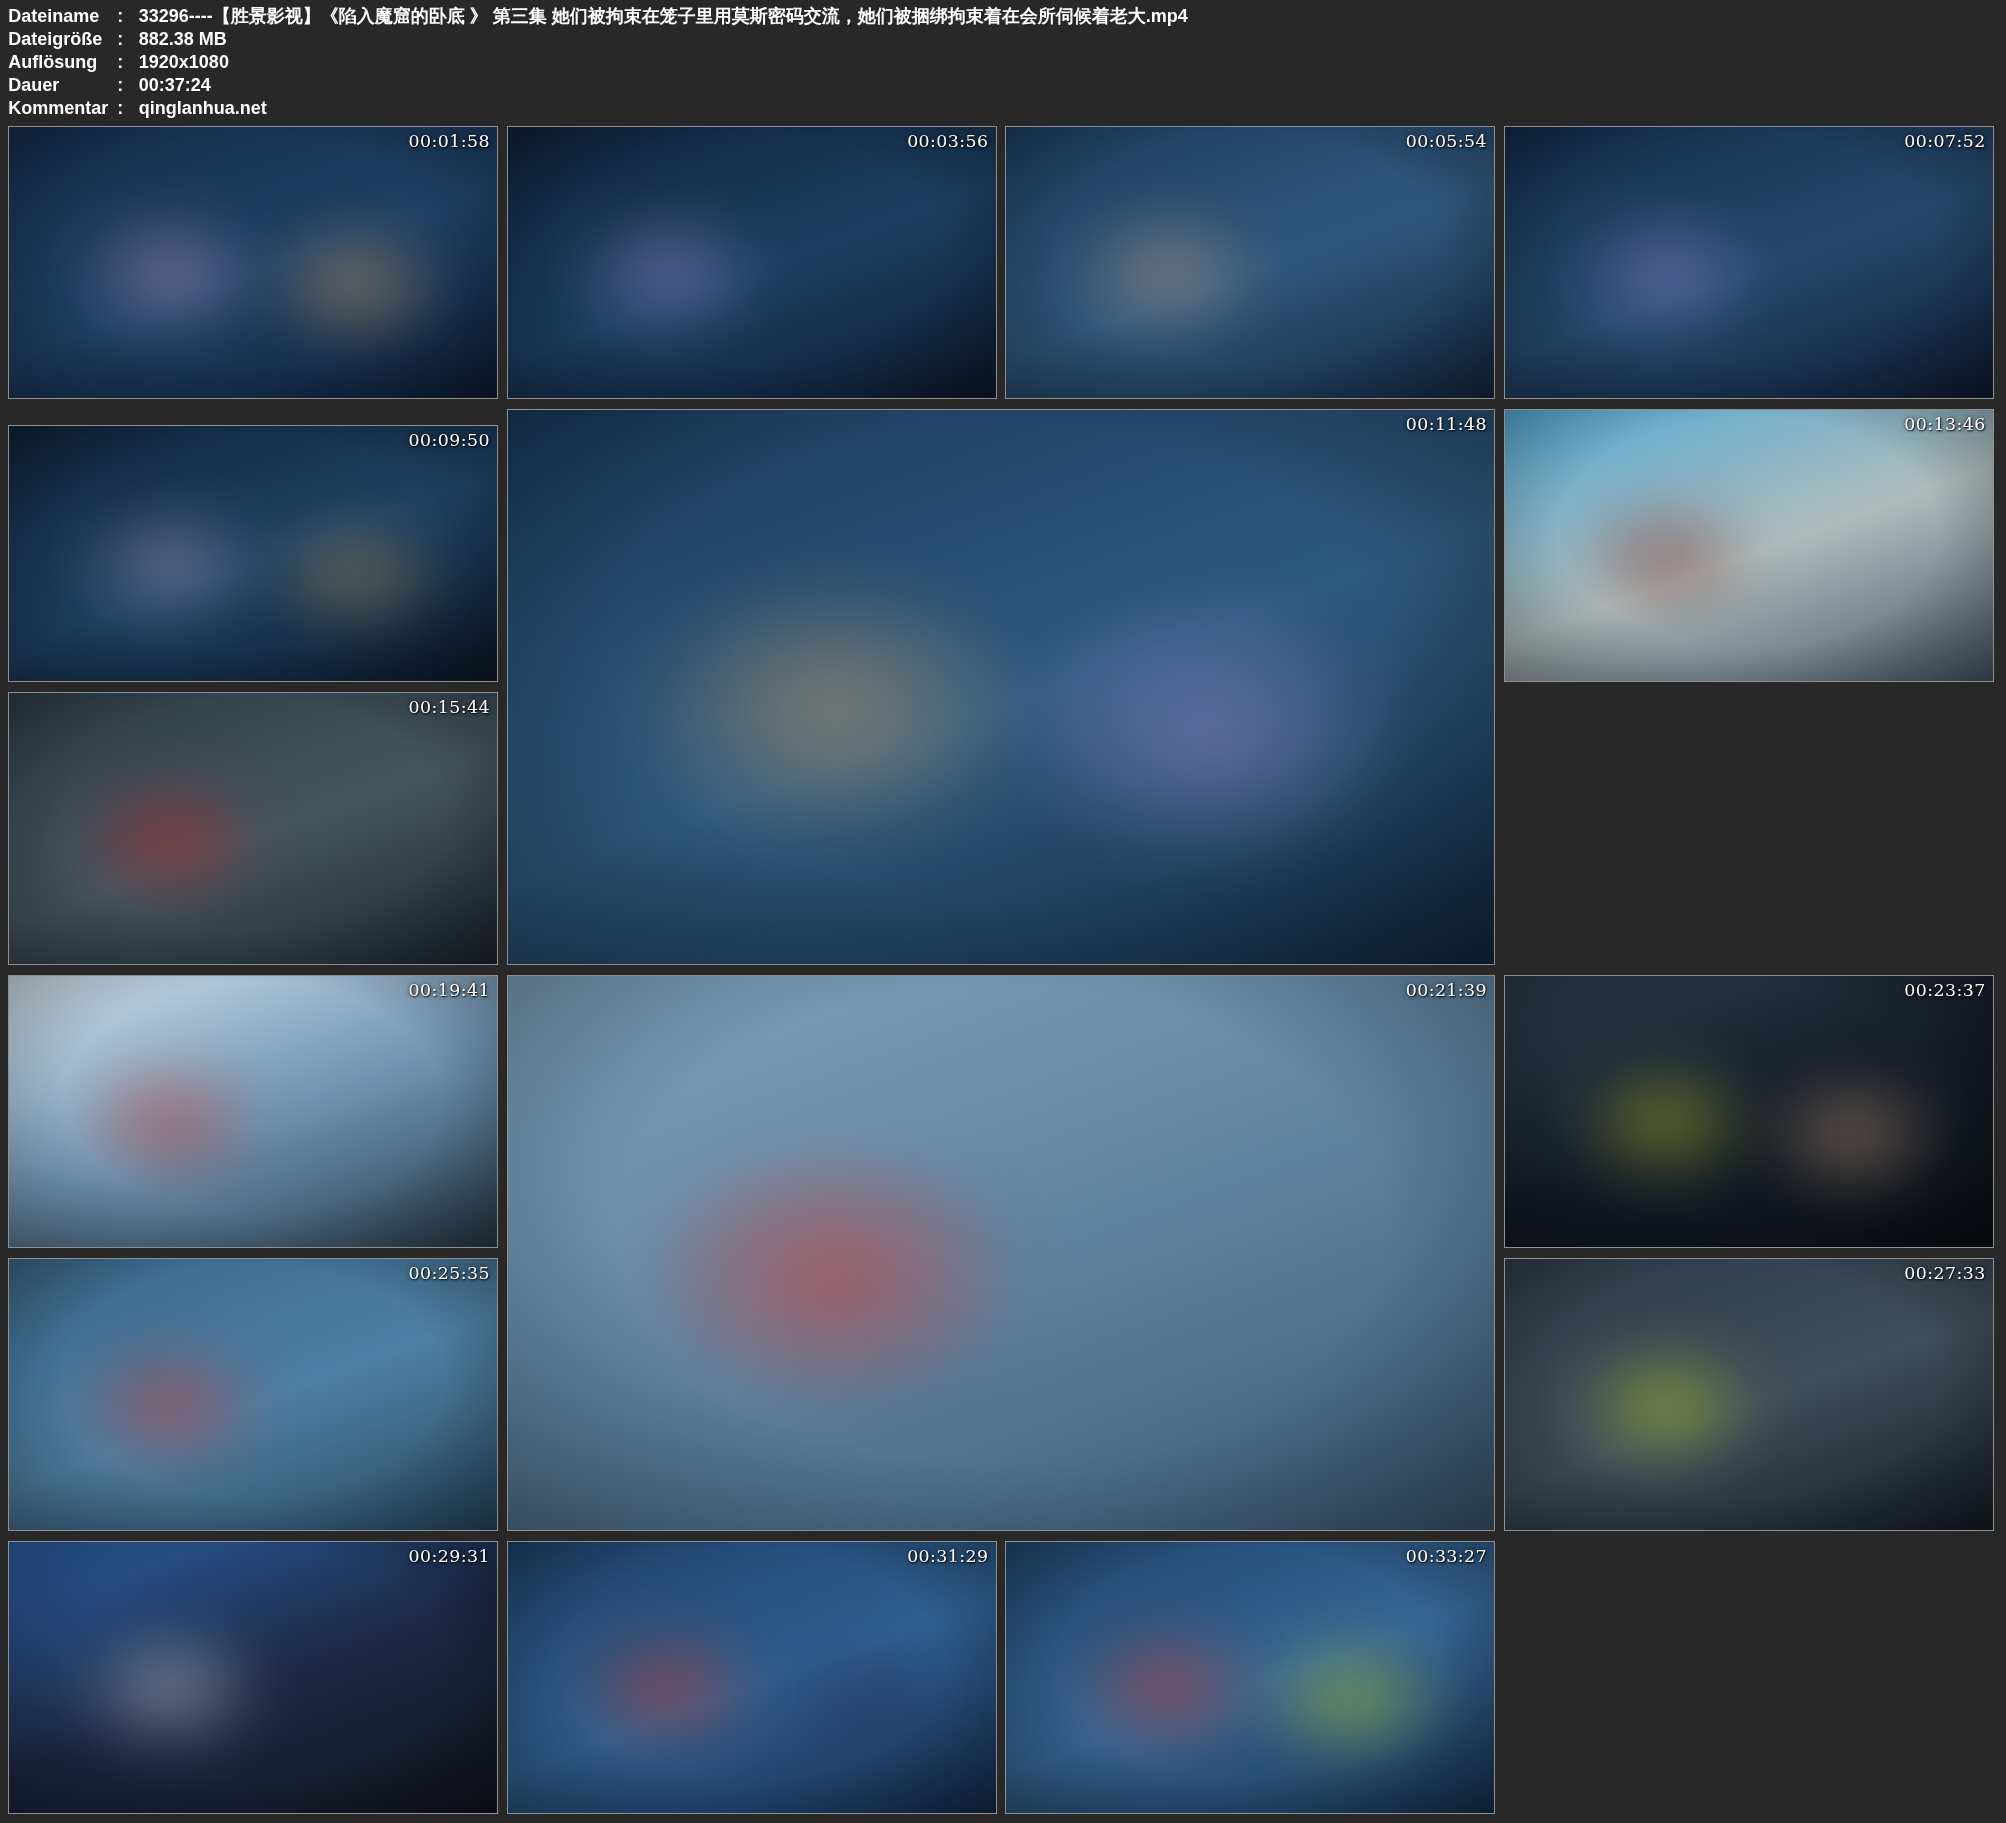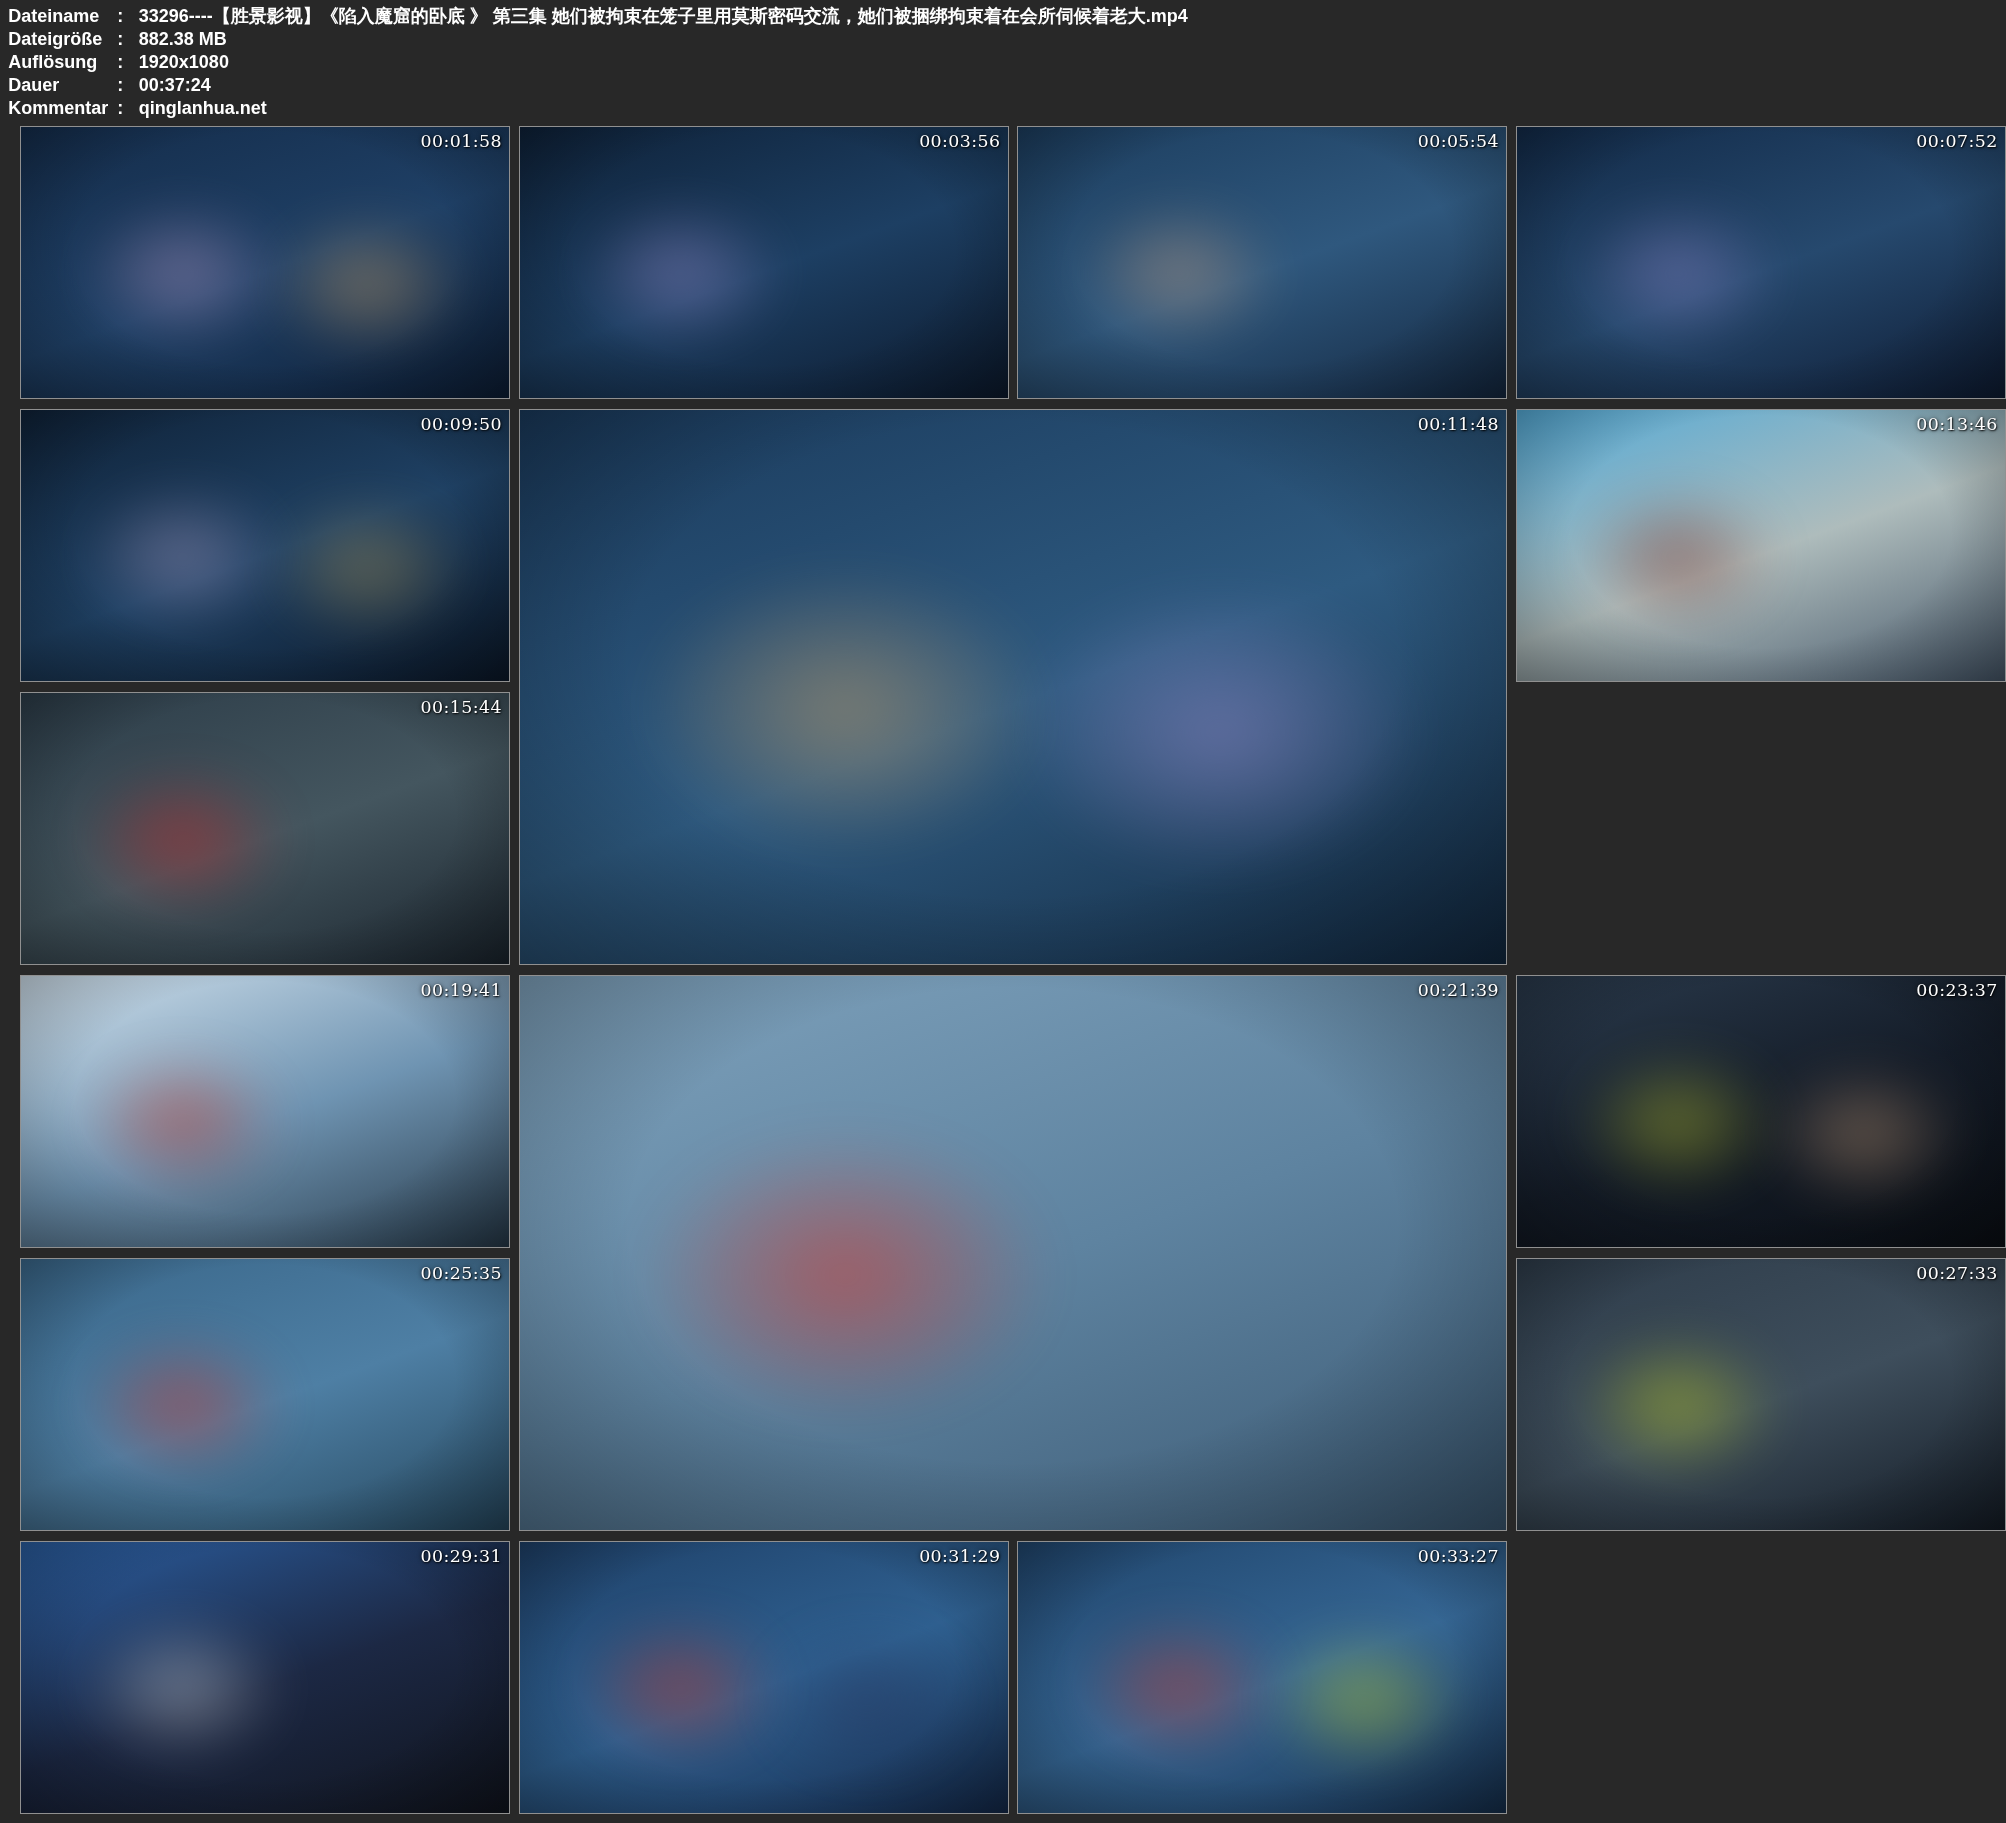--- a/index.html
+++ b/index.html
@@ -45,21 +45,21 @@
     width: 21.5px;
     flex: 0 0 21.5px;
   }
   .meta-value {
     display: inline-block;
   }
 
   
   #grid {
     position: absolute;
-    left: 20px;
+    left: 8px;
     top: 126px;
     width: 1986px;
     height: 1688px;
     display: grid;
     grid-template-columns: repeat(4, 1fr);
     grid-template-rows: repeat(6, 1fr);
     column-gap: 8.3px;
     row-gap: 10px;
   }
   .tile {
@@ -142,21 +142,21 @@
         <span class="timestamp">00:03:56</span>
       </div>
       <div class="tile" style="grid-area: 1 / 3 / span 1 / span 1; background: linear-gradient(160deg, rgb(28, 61, 94) 0%, rgb(47, 88, 126) 52%, rgb(20, 40, 65) 100%);">
         <div class="accent accent-0" style="background: radial-gradient(rgb(198, 161, 132) 0%, rgba(0, 0, 0, 0) 70%);"></div>
         <span class="timestamp">00:05:54</span>
       </div>
       <div class="tile" style="grid-area: 1 / 4 / span 1 / span 1; background: linear-gradient(160deg, rgb(18, 42, 72) 0%, rgb(38, 73, 110) 52%, rgb(14, 28, 52) 100%);">
         <div class="accent accent-0" style="background: radial-gradient(rgb(143, 135, 204) 0%, rgba(0, 0, 0, 0) 70%);"></div>
         <span class="timestamp">00:07:52</span>
       </div>
-      <div class="tile" style="grid-area: 2 / 1 / span 1 / span 1; background: linear-gradient(160deg, rgb(15, 34, 56) 0%, rgb(31, 65, 100) 52%, rgb(11, 24, 41) 100%);">
+      <div class="tile" style="grid-area: 2 / 1 / span 1 / span 1; background: linear-gradient(160deg, rgb(15, 34, 56) 0%, rgb(31, 65, 100) 52%, rgb(11, 24, 41) 100%); margin-top: 16px;">
         <div class="accent accent-0" style="background: radial-gradient(rgb(167, 154, 192) 0%, rgba(0, 0, 0, 0) 70%);"></div>
         <div class="accent accent-1" style="background: radial-gradient(rgb(171, 148, 85) 0%, rgba(0, 0, 0, 0) 70%);"></div>
         <span class="timestamp">00:09:50</span>
       </div>
       <div class="tile" style="grid-area: 2 / 2 / span 2 / span 2; background: linear-gradient(160deg, rgb(26, 58, 92) 0%, rgb(46, 90, 128) 52%, rgb(18, 41, 65) 100%);">
         <div class="accent accent-0" style="background: radial-gradient(rgb(201, 162, 106) 0%, rgba(0, 0, 0, 0) 70%);"></div>
         <div class="accent accent-1" style="background: radial-gradient(rgb(155, 143, 208) 0%, rgba(0, 0, 0, 0) 70%);"></div>
         <span class="timestamp">00:11:48</span>
       </div>
       <div class="tile" style="grid-area: 2 / 4 / span 1 / span 1; background: linear-gradient(160deg, rgb(84, 170, 214) 0%, rgb(174, 188, 188) 52%, rgb(71, 88, 106) 100%);">

